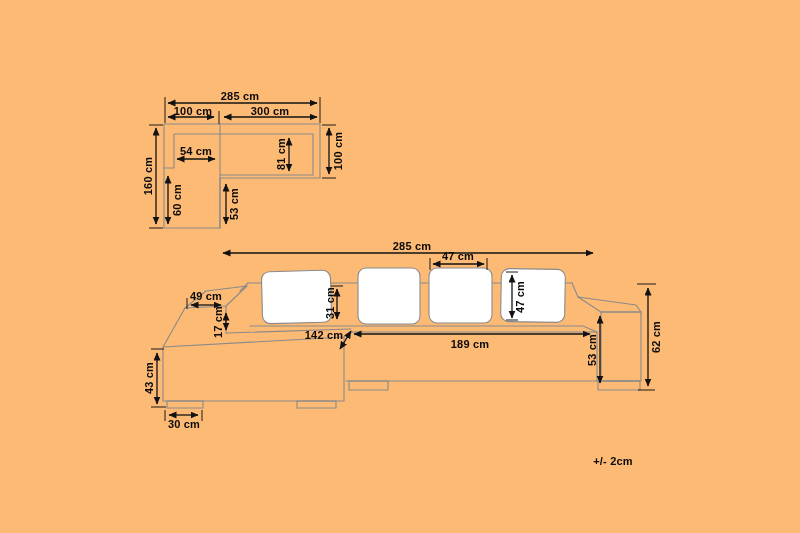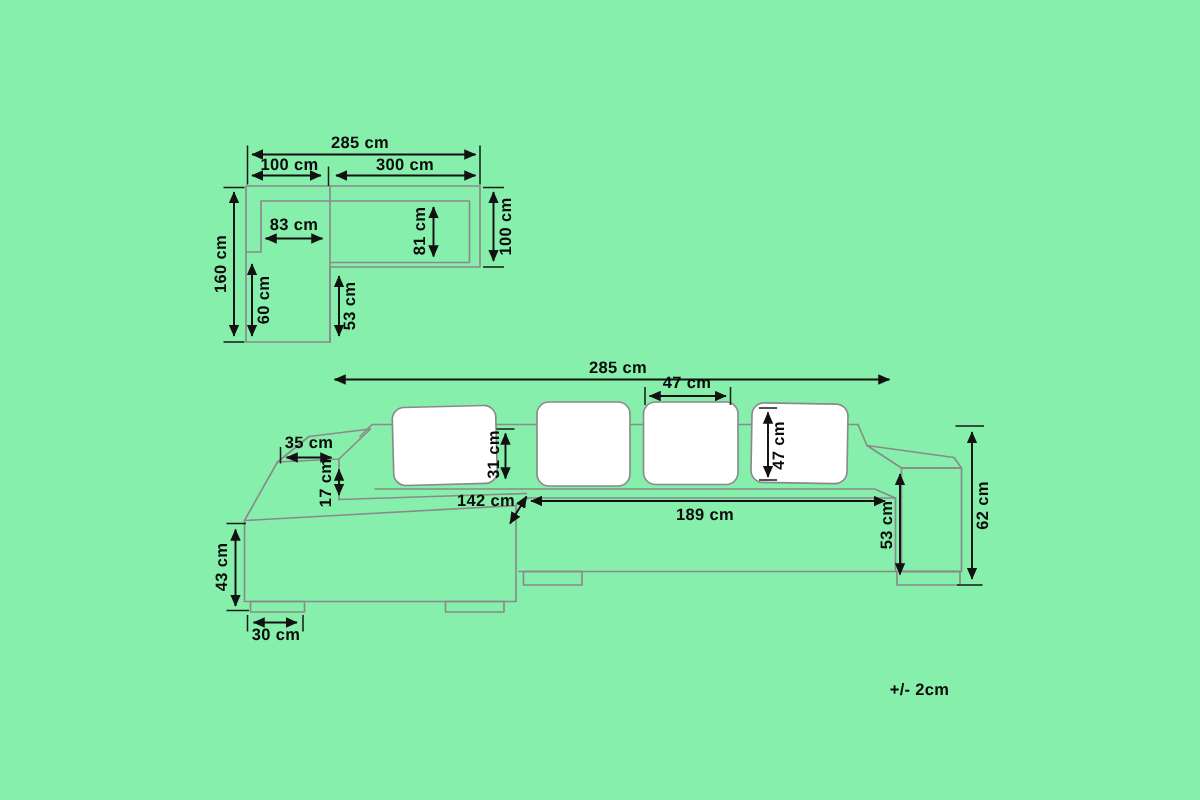--- a/index.html
+++ b/index.html
@@ -1,17 +1,17 @@
 <!DOCTYPE html>
 <html><head>
 <meta charset="utf-8">
 <style>
   html,body{margin:0;padding:0;background:#fff;}
   .stage{
-    position:relative;width:800px;height:533px;background:#86efac;
+    position:relative;width:800px;height:533px;background:#fdba74;
     overflow:hidden;font-family:"Liberation Sans",sans-serif;
   }
   .stage svg{position:absolute;left:0;top:0;}
   .lbl{
     position:absolute;transform:translate(-50%,-50%);
     font:bold 11px "Liberation Sans",sans-serif;
     color:#0a0a0a;white-space:nowrap;letter-spacing:.2px;line-height:1;
   }
   .rot{transform:translate(-50%,-50%) rotate(-90deg);}
   .furn{stroke:#8a8a8a;stroke-width:1.1;fill:none;stroke-linejoin:round;stroke-linecap:round;}
@@ -96,32 +96,32 @@
         M149,125 H163 M149,228 H163 M322,125 H336 M322,178 H336
         M430,258 V270 M487,258 V270 M506,272 H518 M506,320 H518 M331,286 H343
         M187,298 V309 M151,349 H164 M151,407 H166 M165,410 V421 M202,410 V421
         M637,284 H656 M638,390 H655"></path>
     </g>
   </svg>
 
   <div class="lbl" style="left:240px;top:96px">285 cm</div>
   <div class="lbl" style="left:193px;top:111px">100 cm</div>
   <div class="lbl" style="left:270px;top:111px">300 cm</div>
-  <div class="lbl" style="left:196px;top:151px">83 cm</div>
+  <div class="lbl" style="left:196px;top:151px">54 cm</div>
   <div class="lbl rot" style="left:148px;top:176px">160 cm</div>
   <div class="lbl rot" style="left:338px;top:151px">100 cm</div>
   <div class="lbl rot" style="left:281px;top:154px">81 cm</div>
   <div class="lbl rot" style="left:177px;top:200px">60 cm</div>
   <div class="lbl rot" style="left:234px;top:204px">53 cm</div>
 
   <div class="lbl" style="left:412px;top:246px">285 cm</div>
   <div class="lbl" style="left:458px;top:256px">47 cm</div>
   <div class="lbl rot" style="left:520px;top:297px">47 cm</div>
   <div class="lbl rot" style="left:330px;top:303px">31 cm</div>
-  <div class="lbl" style="left:206px;top:296px">35 cm</div>
+  <div class="lbl" style="left:206px;top:296px">49 cm</div>
   <div class="lbl rot" style="left:218px;top:322px">17 cm</div>
   <div class="lbl rot" style="left:149px;top:378px">43 cm</div>
   <div class="lbl" style="left:184px;top:424px">30 cm</div>
   <div class="lbl" style="left:324px;top:335px">142 cm</div>
   <div class="lbl" style="left:470px;top:344px">189 cm</div>
   <div class="lbl rot" style="left:592px;top:350px">53 cm</div>
   <div class="lbl rot" style="left:656px;top:337px">62 cm</div>
 
   <div class="lbl" style="left:613px;top:461px">+/- 2cm</div>
 

